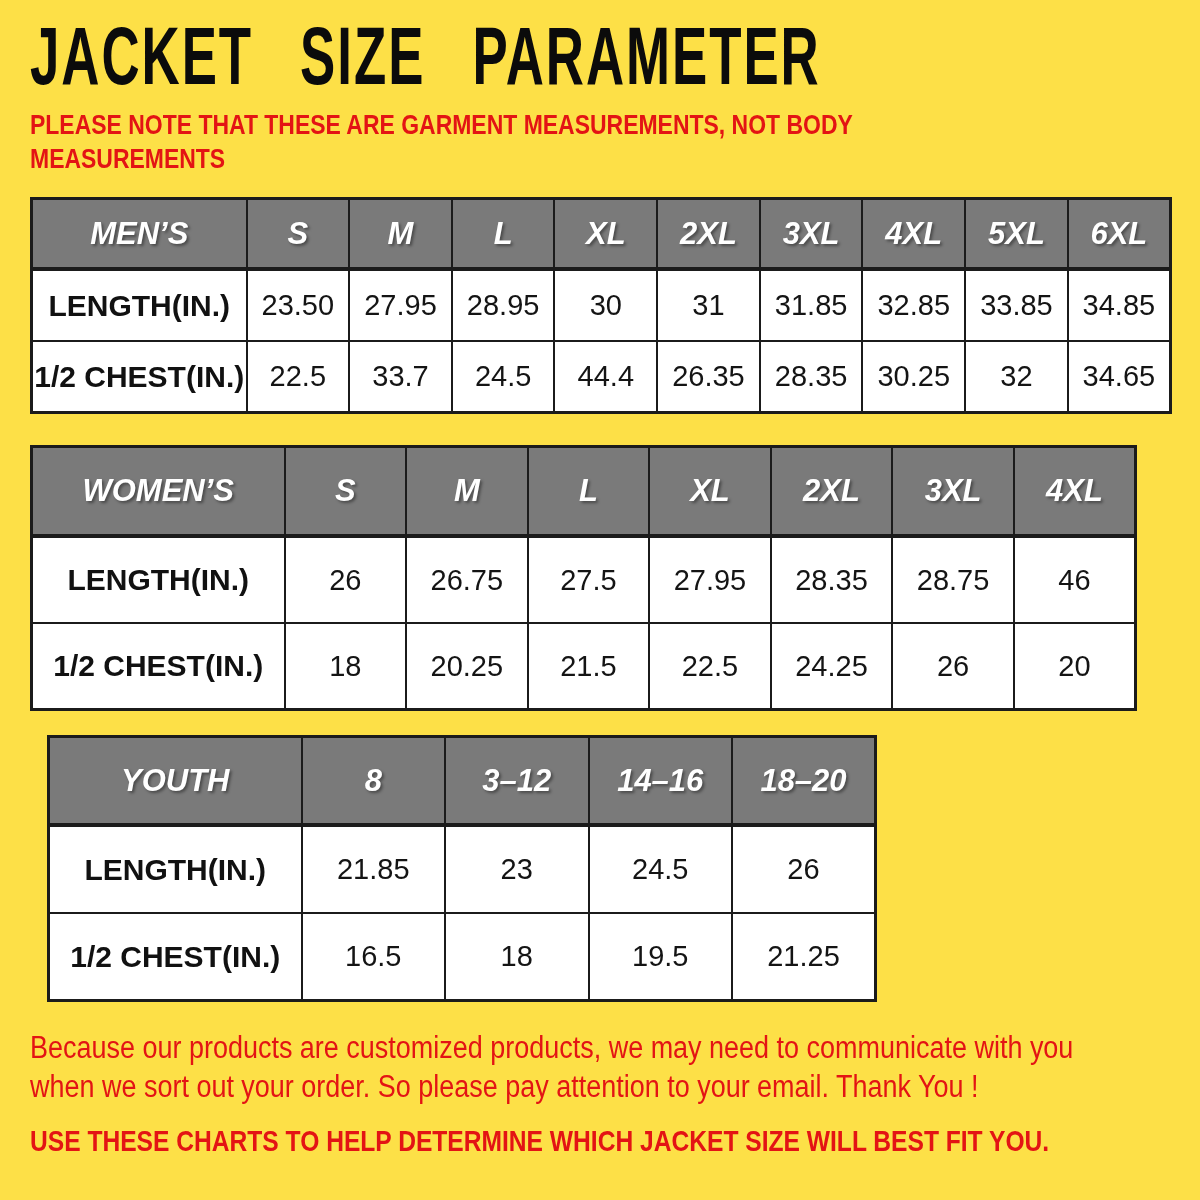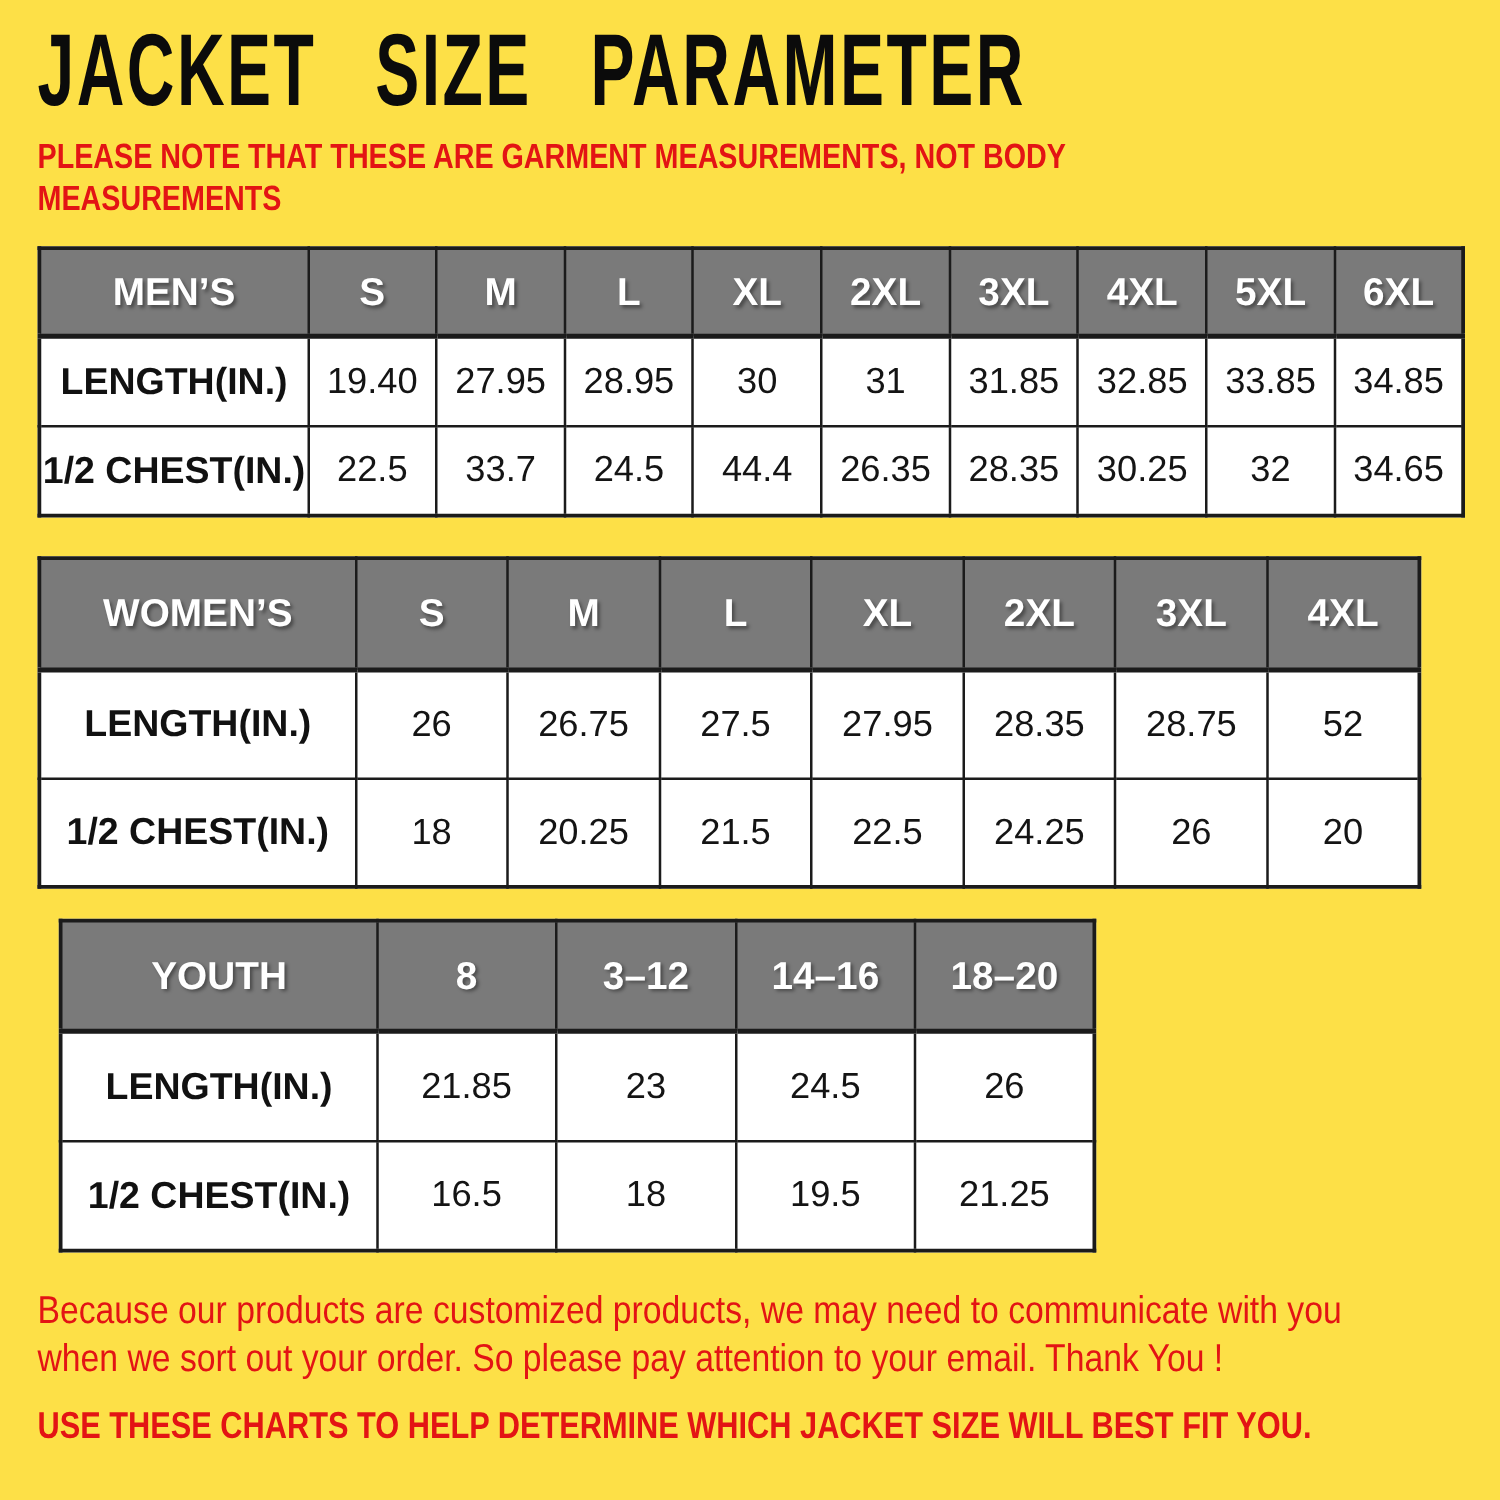--- a/index.html
+++ b/index.html
@@ -35,29 +35,30 @@
     border:2px solid #1b1b1b;
     text-align:center;vertical-align:middle;
     padding:0;
   }
   .size-table{border:3px solid #1b1b1b;}
   .size-table thead th{
     background:#7a7a7a;color:#ffffff;
     font-size:31px;font-weight:700;
     text-shadow:2px 2px 3px rgba(0,0,0,0.40);
     border-bottom-width:4px;
+    font-style:italic;
   }
   .size-table tbody td{color:#141414;font-size:29px;font-weight:500;}
   .size-table tbody td.row-label{font-size:30px;font-weight:700;color:#111;}
   
   #t-mens{top:197px;width:1142px;}
   #t-mens col.c-label{width:215px;}
   #t-mens thead th{height:67px;}
   #t-mens tbody td{height:69px;}
-  #t-womens{top:445px;width:1107px;}
+  #t-womens{top:445px;width:1107px;border-radius:11px;}
   #t-womens col.c-label{width:253px;}
   #t-womens thead th{height:86px;}
   #t-womens tbody td{height:84px;}
   #t-youth{top:735px;width:830px;margin-left:17px;}
   #t-youth col.c-label{width:253px;}
   #t-youth thead th{height:85px;}
   #t-youth tbody td{height:85px;}
   
   #para{
     position:absolute;left:30px;top:1028px;
@@ -107,21 +108,21 @@
           <th>2XL</th>
           <th>3XL</th>
           <th>4XL</th>
           <th>5XL</th>
           <th>6XL</th>
         </tr>
       </thead>
       <tbody>
         <tr>
           <td class="row-label">LENGTH(IN.)</td>
-          <td>19.40</td>
+          <td>23.50</td>
           <td>27.95</td>
           <td>28.95</td>
           <td>30</td>
           <td>31</td>
           <td>31.85</td>
           <td>32.85</td>
           <td>33.85</td>
           <td>34.85</td>
         </tr>
         <tr>
@@ -164,21 +165,21 @@
       </thead>
       <tbody>
         <tr>
           <td class="row-label">LENGTH(IN.)</td>
           <td>26</td>
           <td>26.75</td>
           <td>27.5</td>
           <td>27.95</td>
           <td>28.35</td>
           <td>28.75</td>
-          <td>52</td>
+          <td>46</td>
         </tr>
         <tr>
           <td class="row-label">1/2 CHEST(IN.)</td>
           <td>18</td>
           <td>20.25</td>
           <td>21.5</td>
           <td>22.5</td>
           <td>24.25</td>
           <td>26</td>
           <td>20</td>

